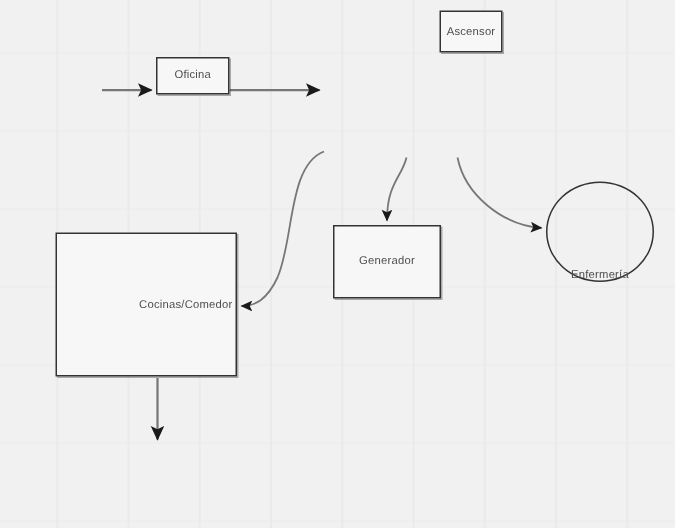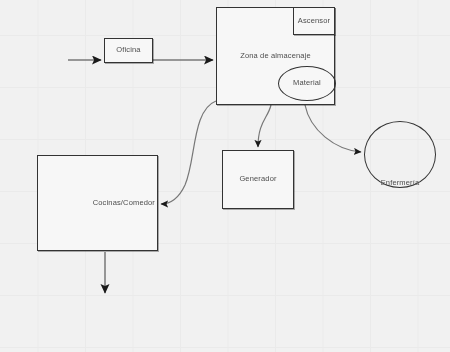--- a/index.html
+++ b/index.html
@@ -73,37 +73,31 @@
       <path id="edge-3" fill="none" stroke="#777777" stroke-width="1.2" marker-end="url(#arrowhead)" d="M 271 105 C 268 118 258 122 258 147"></path>
       <path id="edge-4" fill="none" stroke="#777777" stroke-width="1.2" marker-end="url(#arrowhead)" d="M 305 105 C 310 130 335 150 361 152"></path>
       <path id="edge-5" fill="none" stroke="#777777" stroke-width="1.5" marker-end="url(#arrowhead)" d="M 105 252 L 105 293"></path>
     </g>
   </svg>
 
   <div class="node rect" id="node-oficina" style="left: 104px; top: 38px; width: 49px; height: 25px;">
     <span class="node-label">Oficina</span>
   </div>
 
-  <div class="node rect" id="node-zona" style="left: 216px; top: 7px; width: 119px; height: 98px;">
-    <span class="node-label">Zona de almacenaje</span>
-  </div>
 
   <div class="node rect" id="node-ascensor" style="left: 293px; top: 7px; width: 42px; height: 28px;">
     <span class="node-label">Ascensor</span>
   </div>
 
-  <div class="node ellipse" id="node-material" style="left: 278px; top: 66px; width: 58px; height: 35px;">
-    <span class="node-label">Material</span>
-  </div>
 
   <div class="node ellipse" id="node-enfermeria" style="left: 364px; top: 121px; width: 72px; height: 67px; align-items: flex-end;">
     <span class="node-label">Enfermería</span>
   </div>
 
-  <div class="node rect" id="node-generador" style="left: 222px; top: 150px; width: 72px; height: 59px;">
+  <div class="node rect" id="node-generador" style="left: 222px; top: 150px; width: 72px; height: 49px;">
     <span class="node-label">Generador</span>
   </div>
 
   <div class="node rect" id="node-cocinas" style="left: 37px; top: 155px; width: 121px; height: 96px; justify-content: flex-end;">
     <span class="node-label">Cocinas/Comedor</span>
   </div>
 
 
 </div>
 

